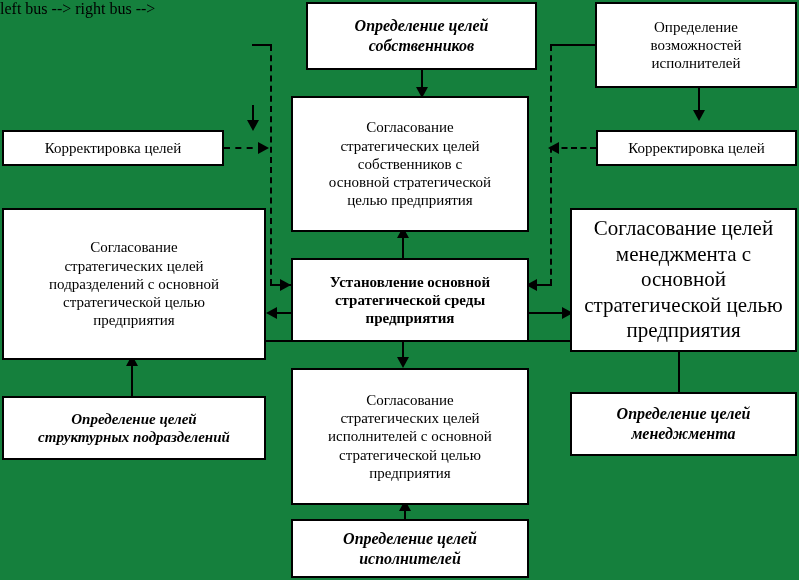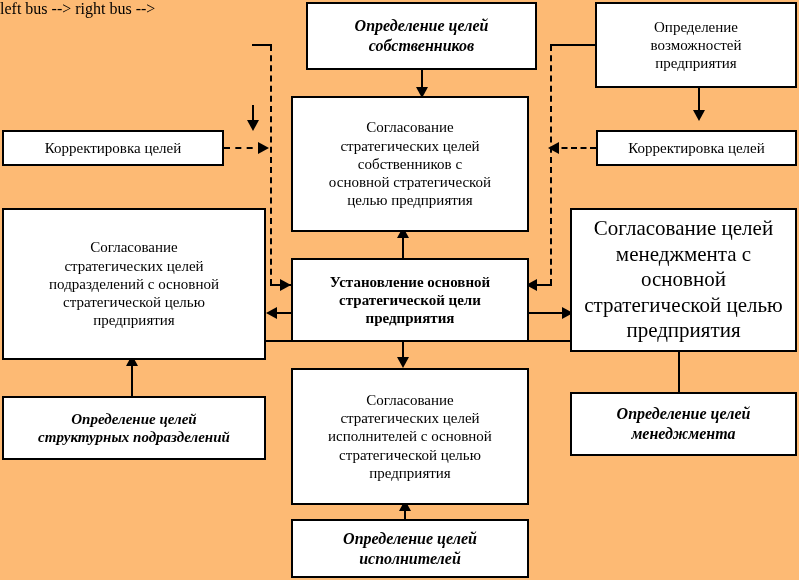--- a/index.html
+++ b/index.html
@@ -5,21 +5,21 @@
 <style>
   html, body {
     margin: 0;
     padding: 0;
     background: #ffffff;
   }
   #canvas {
     position: relative;
     width: 799px;
     height: 580px;
-    background: #fdba74;
+    background: #15803d;
     overflow: hidden;
     font-family: "Liberation Serif", "DejaVu Serif", serif;
   }
   .node {
     position: absolute;
     box-sizing: border-box;
     border: 2px solid #000000;
     background: #ffffff;
     display: flex;
     align-items: center;
@@ -180,21 +180,21 @@
   </div>
 
   <div class="node" style="left:306px; top:2px; width:231px; height:68px; font-size:16px;">
     <span class="label t-italic">Определение целей
 собственников</span>
   </div>
 
   <div class="node" style="left:595px; top:2px; width:202px; height:86px; font-size:15px;">
     <span class="label t-normal">Определение
 возможностей
-предприятия</span>
+исполнителей</span>
   </div>
 
   <div class="node" style="left:596px; top:130px; width:201px; height:36px; font-size:15px;">
     <span class="label t-normal">Корректировка целей</span>
   </div>
 
   <div class="node" style="left:291px; top:96px; width:238px; height:136px; font-size:15px;">
     <span class="label t-normal">Согласование
 стратегических целей
 собственников с
@@ -205,21 +205,21 @@
   <div class="node" style="left:2px; top:208px; width:264px; height:152px; font-size:15px;">
     <span class="label t-normal">Согласование
 стратегических целей
 подразделений с основной
 стратегической целью
 предприятия</span>
   </div>
 
   <div class="node" style="left:291px; top:258px; width:238px; height:84px; font-size:15px;">
     <span class="label t-bold">Установление основной
-стратегической цели
+стратегической среды
 предприятия</span>
   </div>
 
   <div class="node" style="left:570px; top:208px; width:227px; height:144px; font-size:21px;">
     <span class="label t-normal">Согласование целей
 менеджмента с
 основной
 стратегической целью
 предприятия</span>
   </div>

